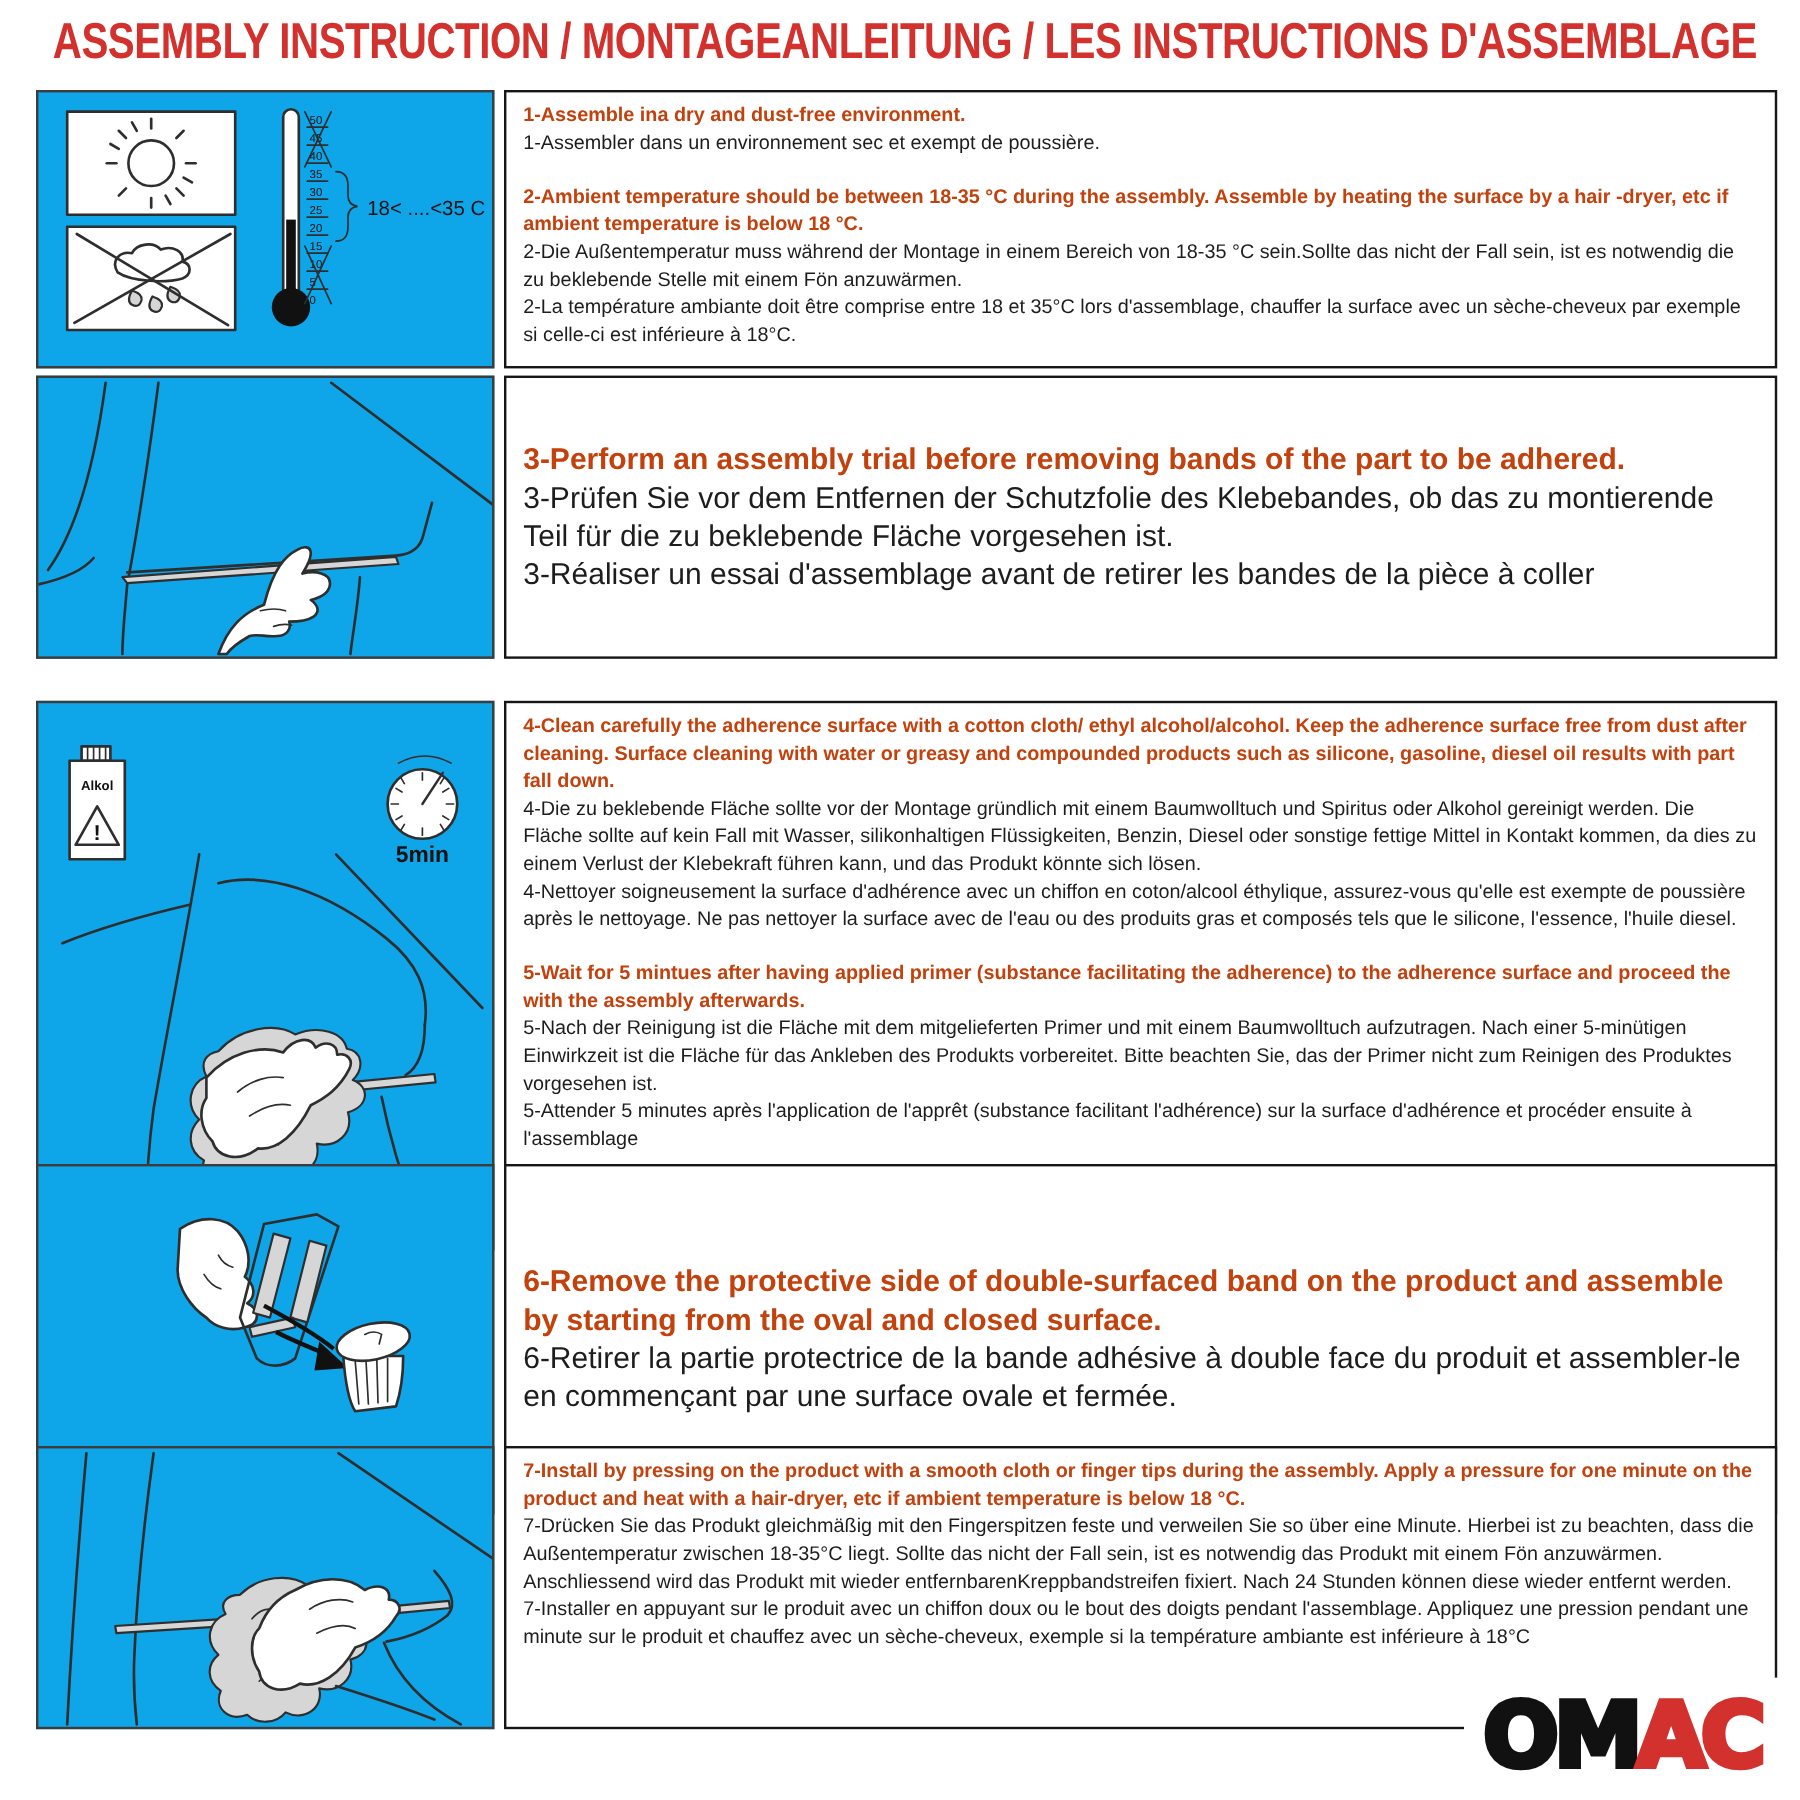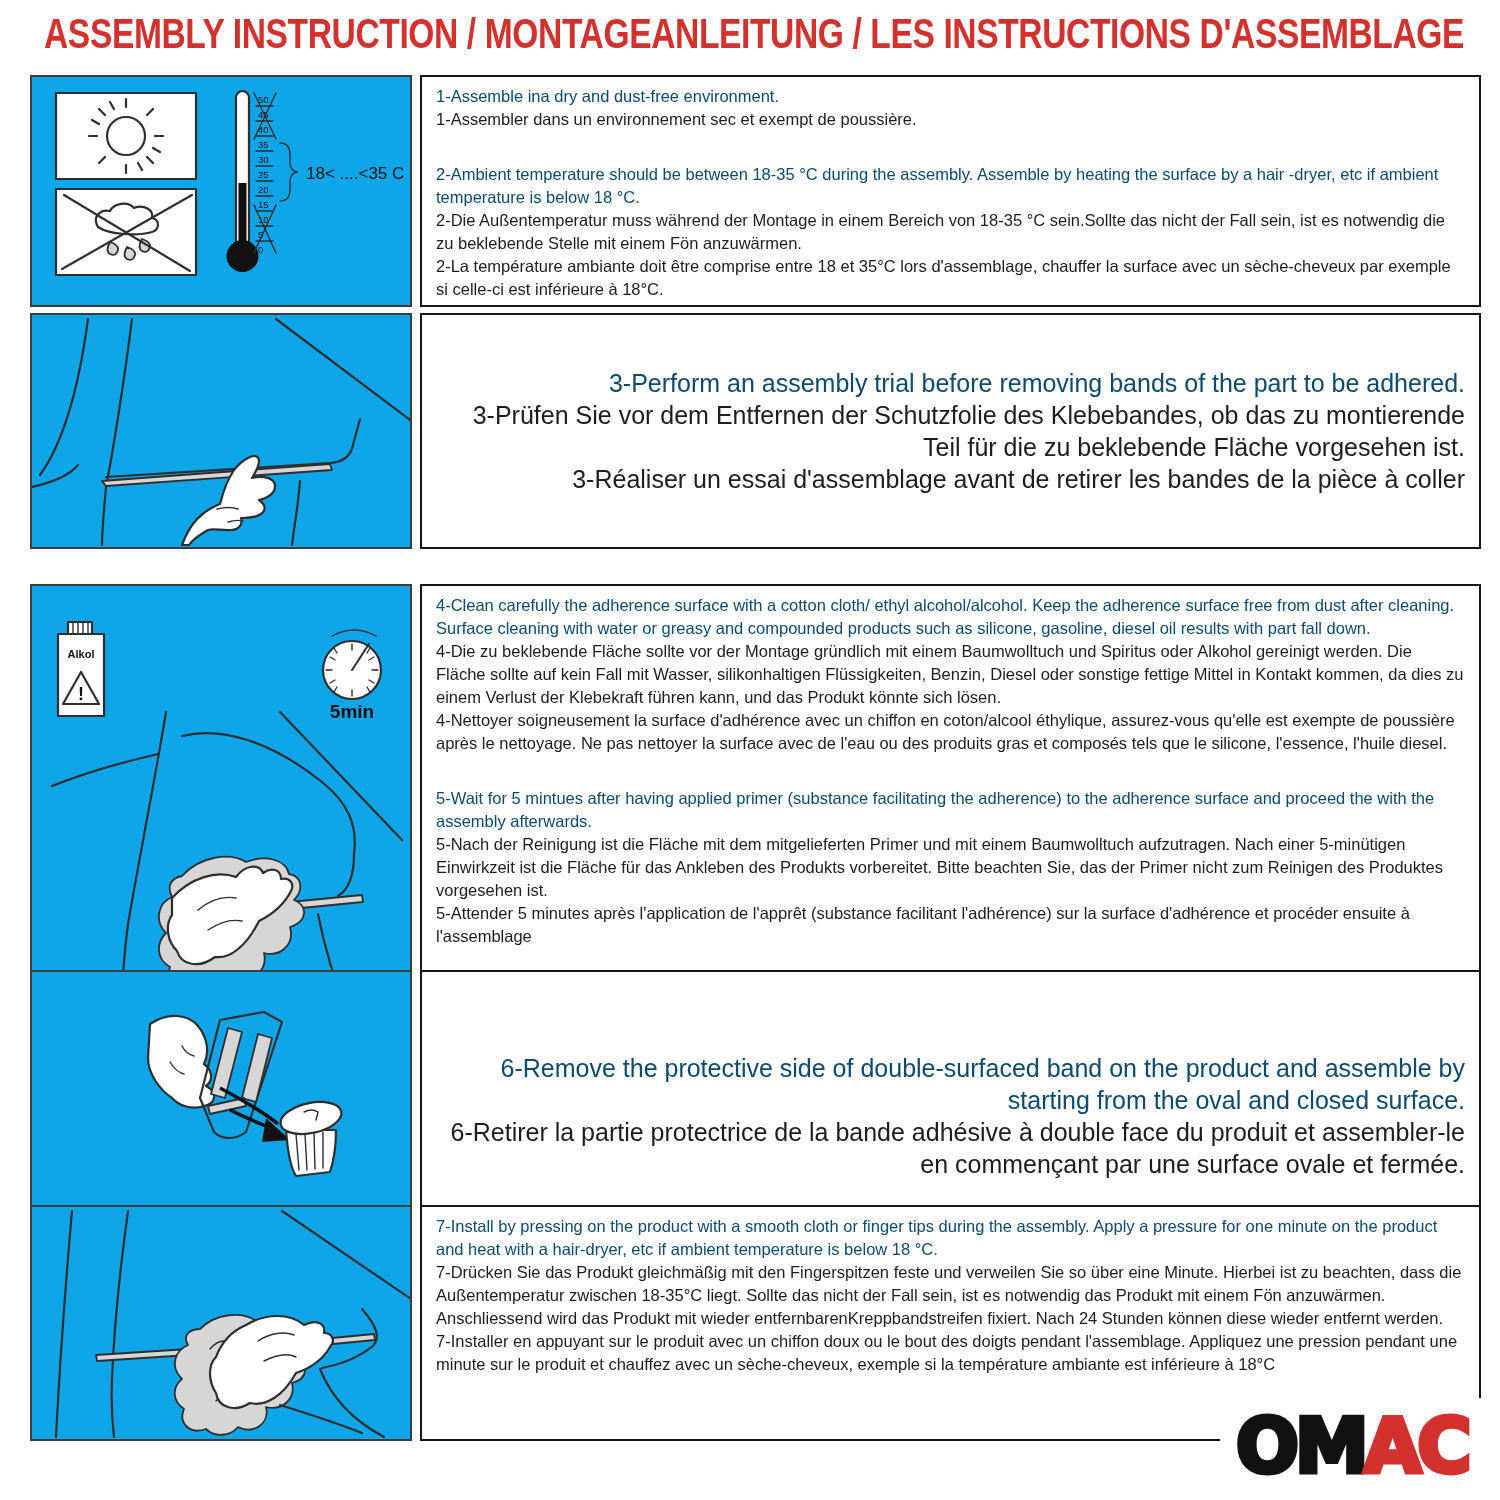--- a/index.html
+++ b/index.html
@@ -7,25 +7,25 @@
         font-family:"Liberation Sans","DejaVu Sans",sans-serif;color:#1d1d1d;}
   .title{position:absolute;left:44px;top:10px;font-size:42px;font-weight:700;color:#d2312e;
          white-space:nowrap;transform:scaleX(0.80);transform-origin:left top;letter-spacing:-0.5px;}
   .figbox{position:absolute;left:30px;width:382px;border:2px solid #3c3c3c;background:#0ea5e9;box-sizing:border-box;}
   .textbox{position:absolute;left:420px;width:1061px;border:2px solid #161616;background:#fff;
            box-sizing:border-box;padding:8px 14px;}
   .r1{top:75px;height:232px;}  .r2{top:313px;height:236px;}
   .r3{top:584px;height:458px;} .r4{top:970px;height:292px;}
   .r5{top:1205px;height:236px;}
   .txt-s{font-size:16.5px;line-height:23px;}
-  .txt-l{font-size:25px;line-height:32px;text-align:right;}
+  .txt-l{font-size:25px;line-height:32px;}
   .vcenter{display:flex;flex-direction:column;justify-content:center;}
   p{margin:0;}
-  p.b{font-weight:400;color:#0c4a6e;}
-  p.gap{margin-top:32px;}
+  p.b{font-weight:700;color:#c2410c;}
+  p.gap{margin-top:22px;}
   .figbox svg{display:block;width:100%;height:100%;}
   .ln{fill:none;stroke:#2e2e2e;stroke-width:2.2;stroke-linecap:round;stroke-linejoin:round;}
   .ln-thin{fill:none;stroke:#2e2e2e;stroke-width:1.4;stroke-linecap:round;}
   .gfill{fill:#d6d6d6;stroke:#2e2e2e;stroke-width:1.8;stroke-linejoin:round;}
   .wfill{fill:#ffffff;stroke:#2e2e2e;stroke-width:2.2;stroke-linejoin:round;}
   .blk{fill:#111;}
   .svgtxt{font-family:"Liberation Sans","DejaVu Sans",sans-serif;fill:#111;}
   #logo{position:absolute;right:12px;bottom:8px;width:268px;height:94px;background:#fff;
         display:flex;align-items:flex-end;justify-content:flex-end;}
 </style>

